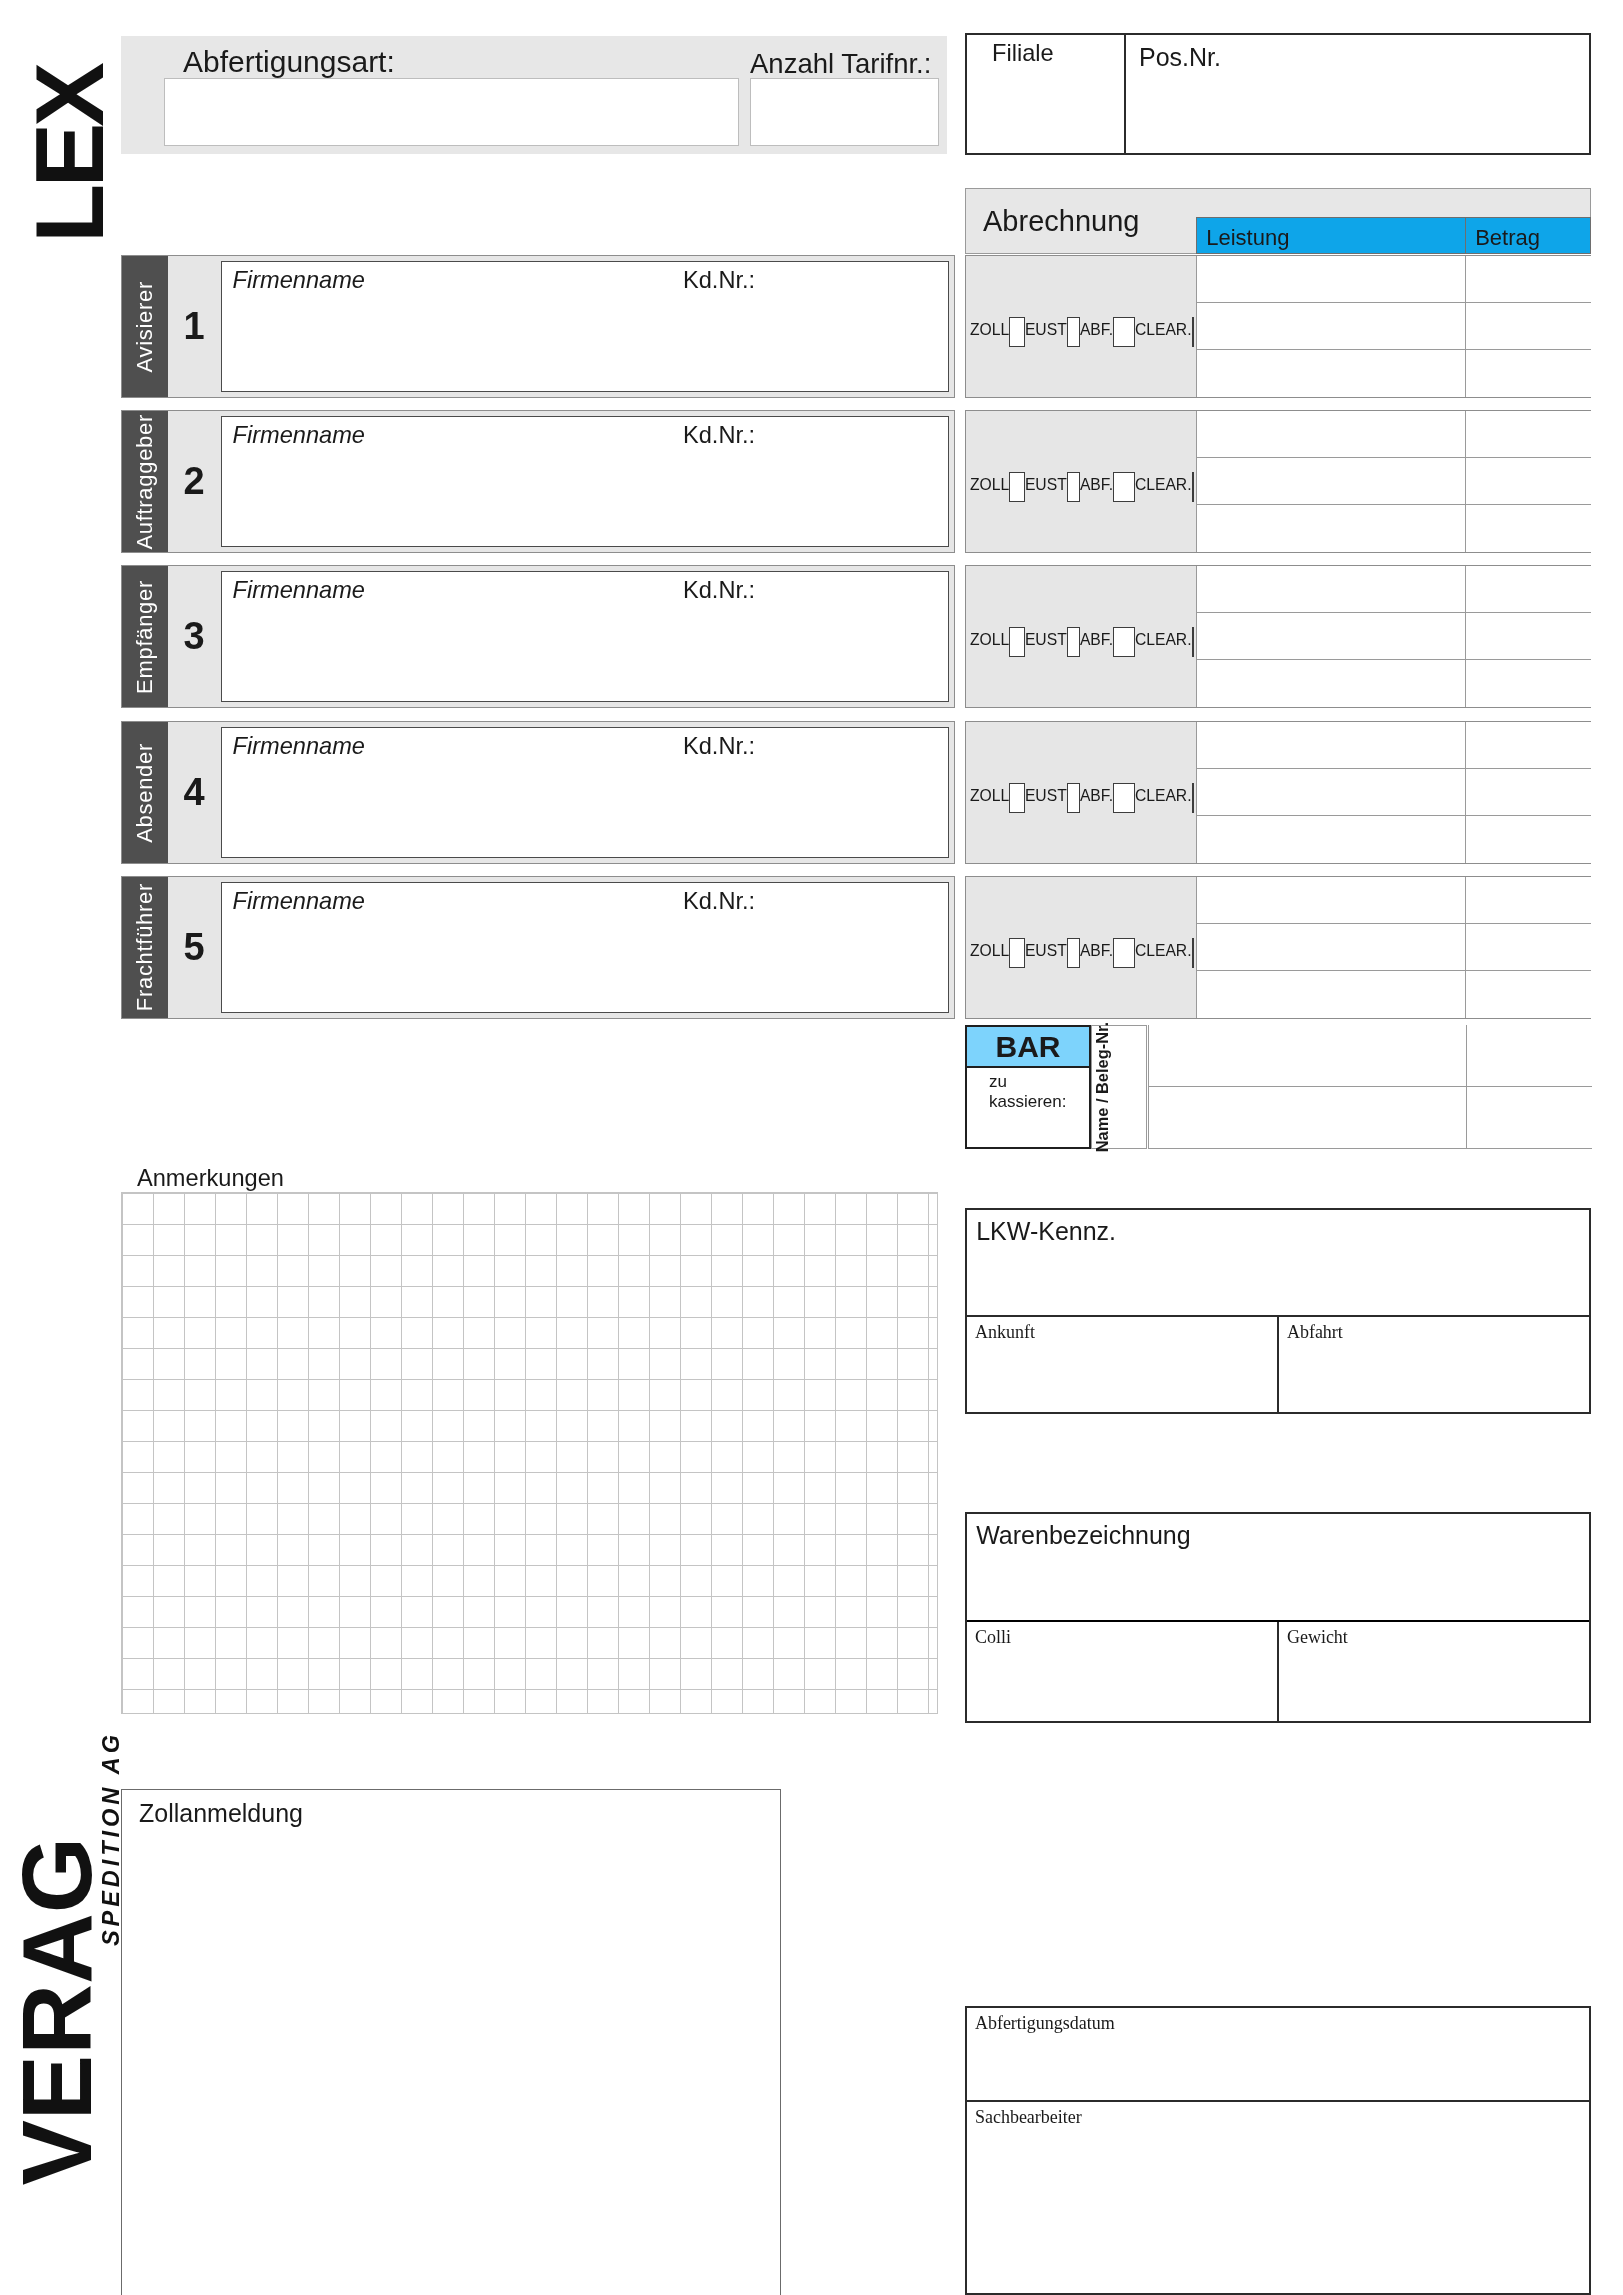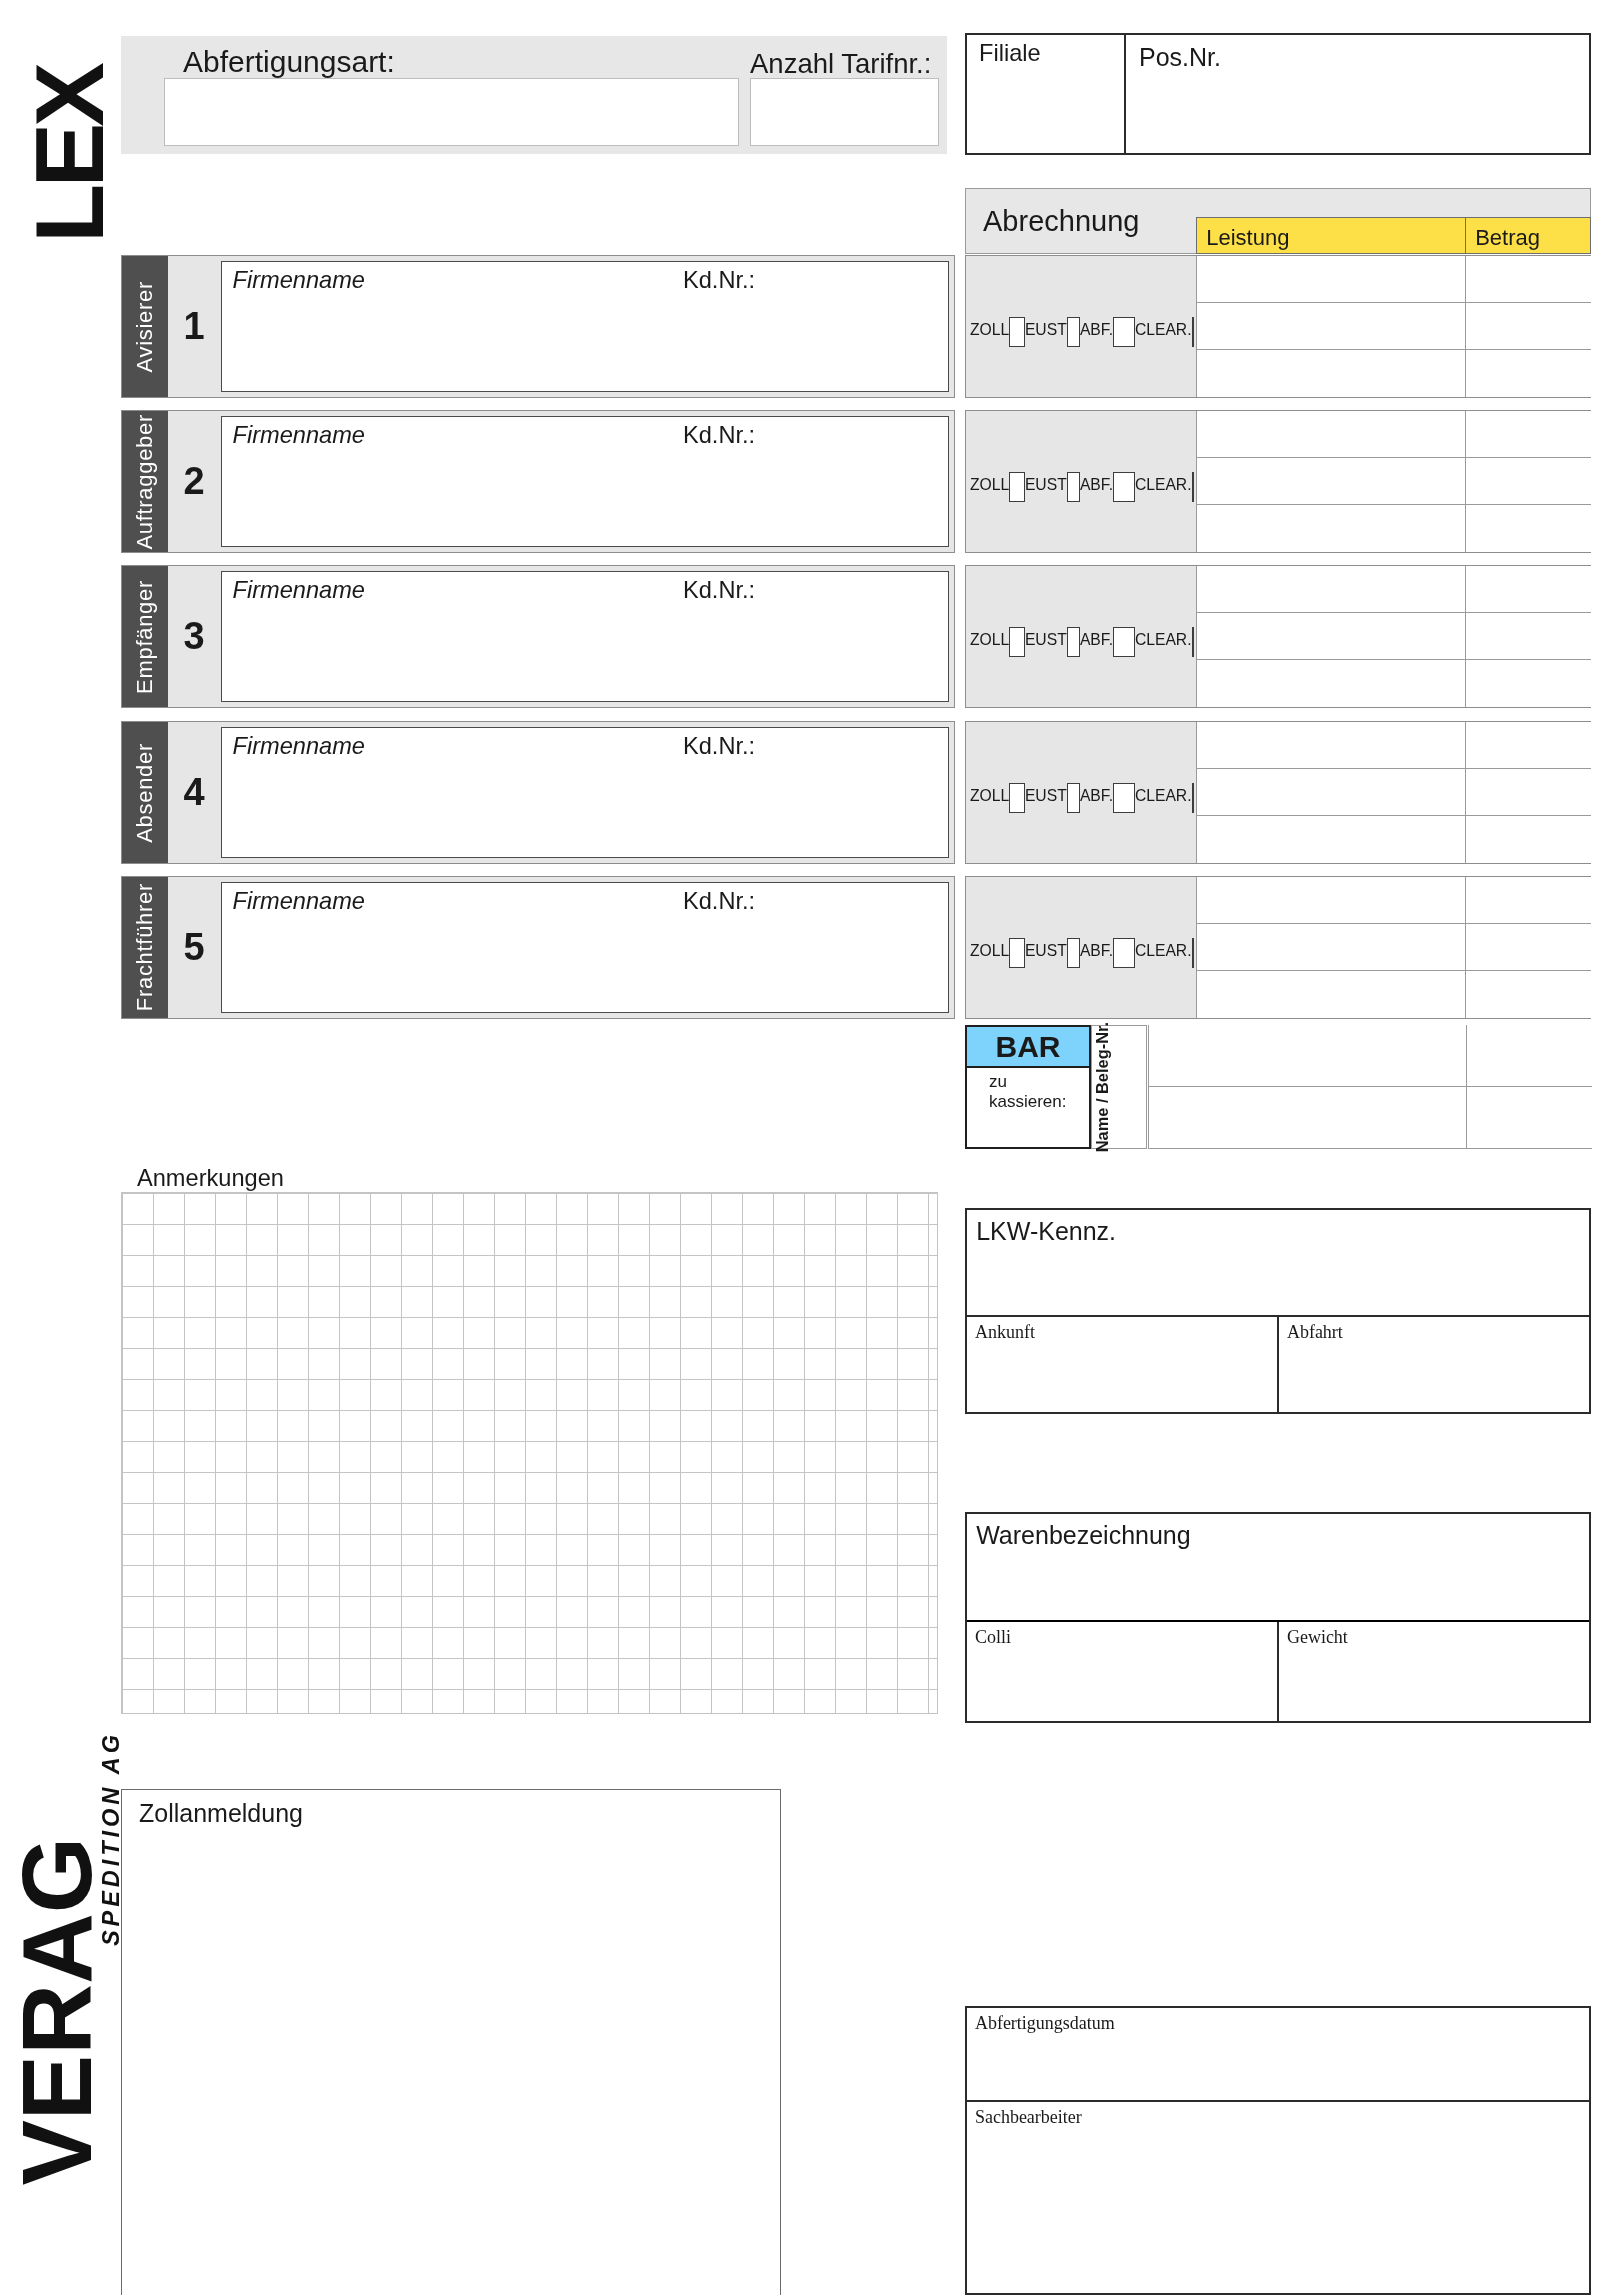--- a/index.html
+++ b/index.html
@@ -22,28 +22,28 @@
     background:#fff; border:1.3px solid #bdbdbd; }
   .tarifnr-label { position:absolute; left:629px; top:11.8px; font-size:27.5px; }
   .tarifnr-field { position:absolute; left:629px; top:42px; width:189px; height:68px;
     background:#fff; border:1.3px solid #bdbdbd; }
 
   
   .filiale-box { position:absolute; left:965px; top:33px; width:626px; height:122px;
     background:#fff; border:2px solid #2b2b2b; }
   .filiale-cell { position:absolute; left:0; top:0; width:159px; height:100%;
     border-right:2px solid #2b2b2b; }
-  .filiale-label { position:absolute; left:12px; top:5.2px; font-size:23.6px; }
+  .filiale-label { position:absolute; left:25px; top:5.2px; font-size:23.6px; }
   .posnr-label { position:absolute; left:172px; top:7.9px; font-size:25px; }
 
   
   .abrechnung-panel { position:absolute; left:965px; top:188px; width:626px; height:66px;
     background:#e7e7e7; border:0.7px solid #9a9a9a; }
   .abrechnung-title { position:absolute; left:17px; top:15.7px; font-size:29px; }
-  .colhead { position:absolute; top:28px; height:37px; background:#fde047;
+  .colhead { position:absolute; top:28px; height:37px; background:#0ea5e9;
     border:1.3px solid #6e6e6e; font-size:22px; padding:6.5px 0 0 9.2px; }
   .colhead.leistung { left:230px; width:270px; }
   .colhead.betrag   { left:499px; width:126px; }
 
   
   .party-row { position:absolute; left:121px; width:1470px; height:143px; }
   .row-left  { position:absolute; left:0; top:0; width:834px; height:143px;
     background:#e6e6e6; border:0.7px solid #8d8d8d; }
   .row-right { position:absolute; left:844px; top:0; width:626px; height:143px;
     background:#e6e6e6; border:0.7px solid #8d8d8d; }

